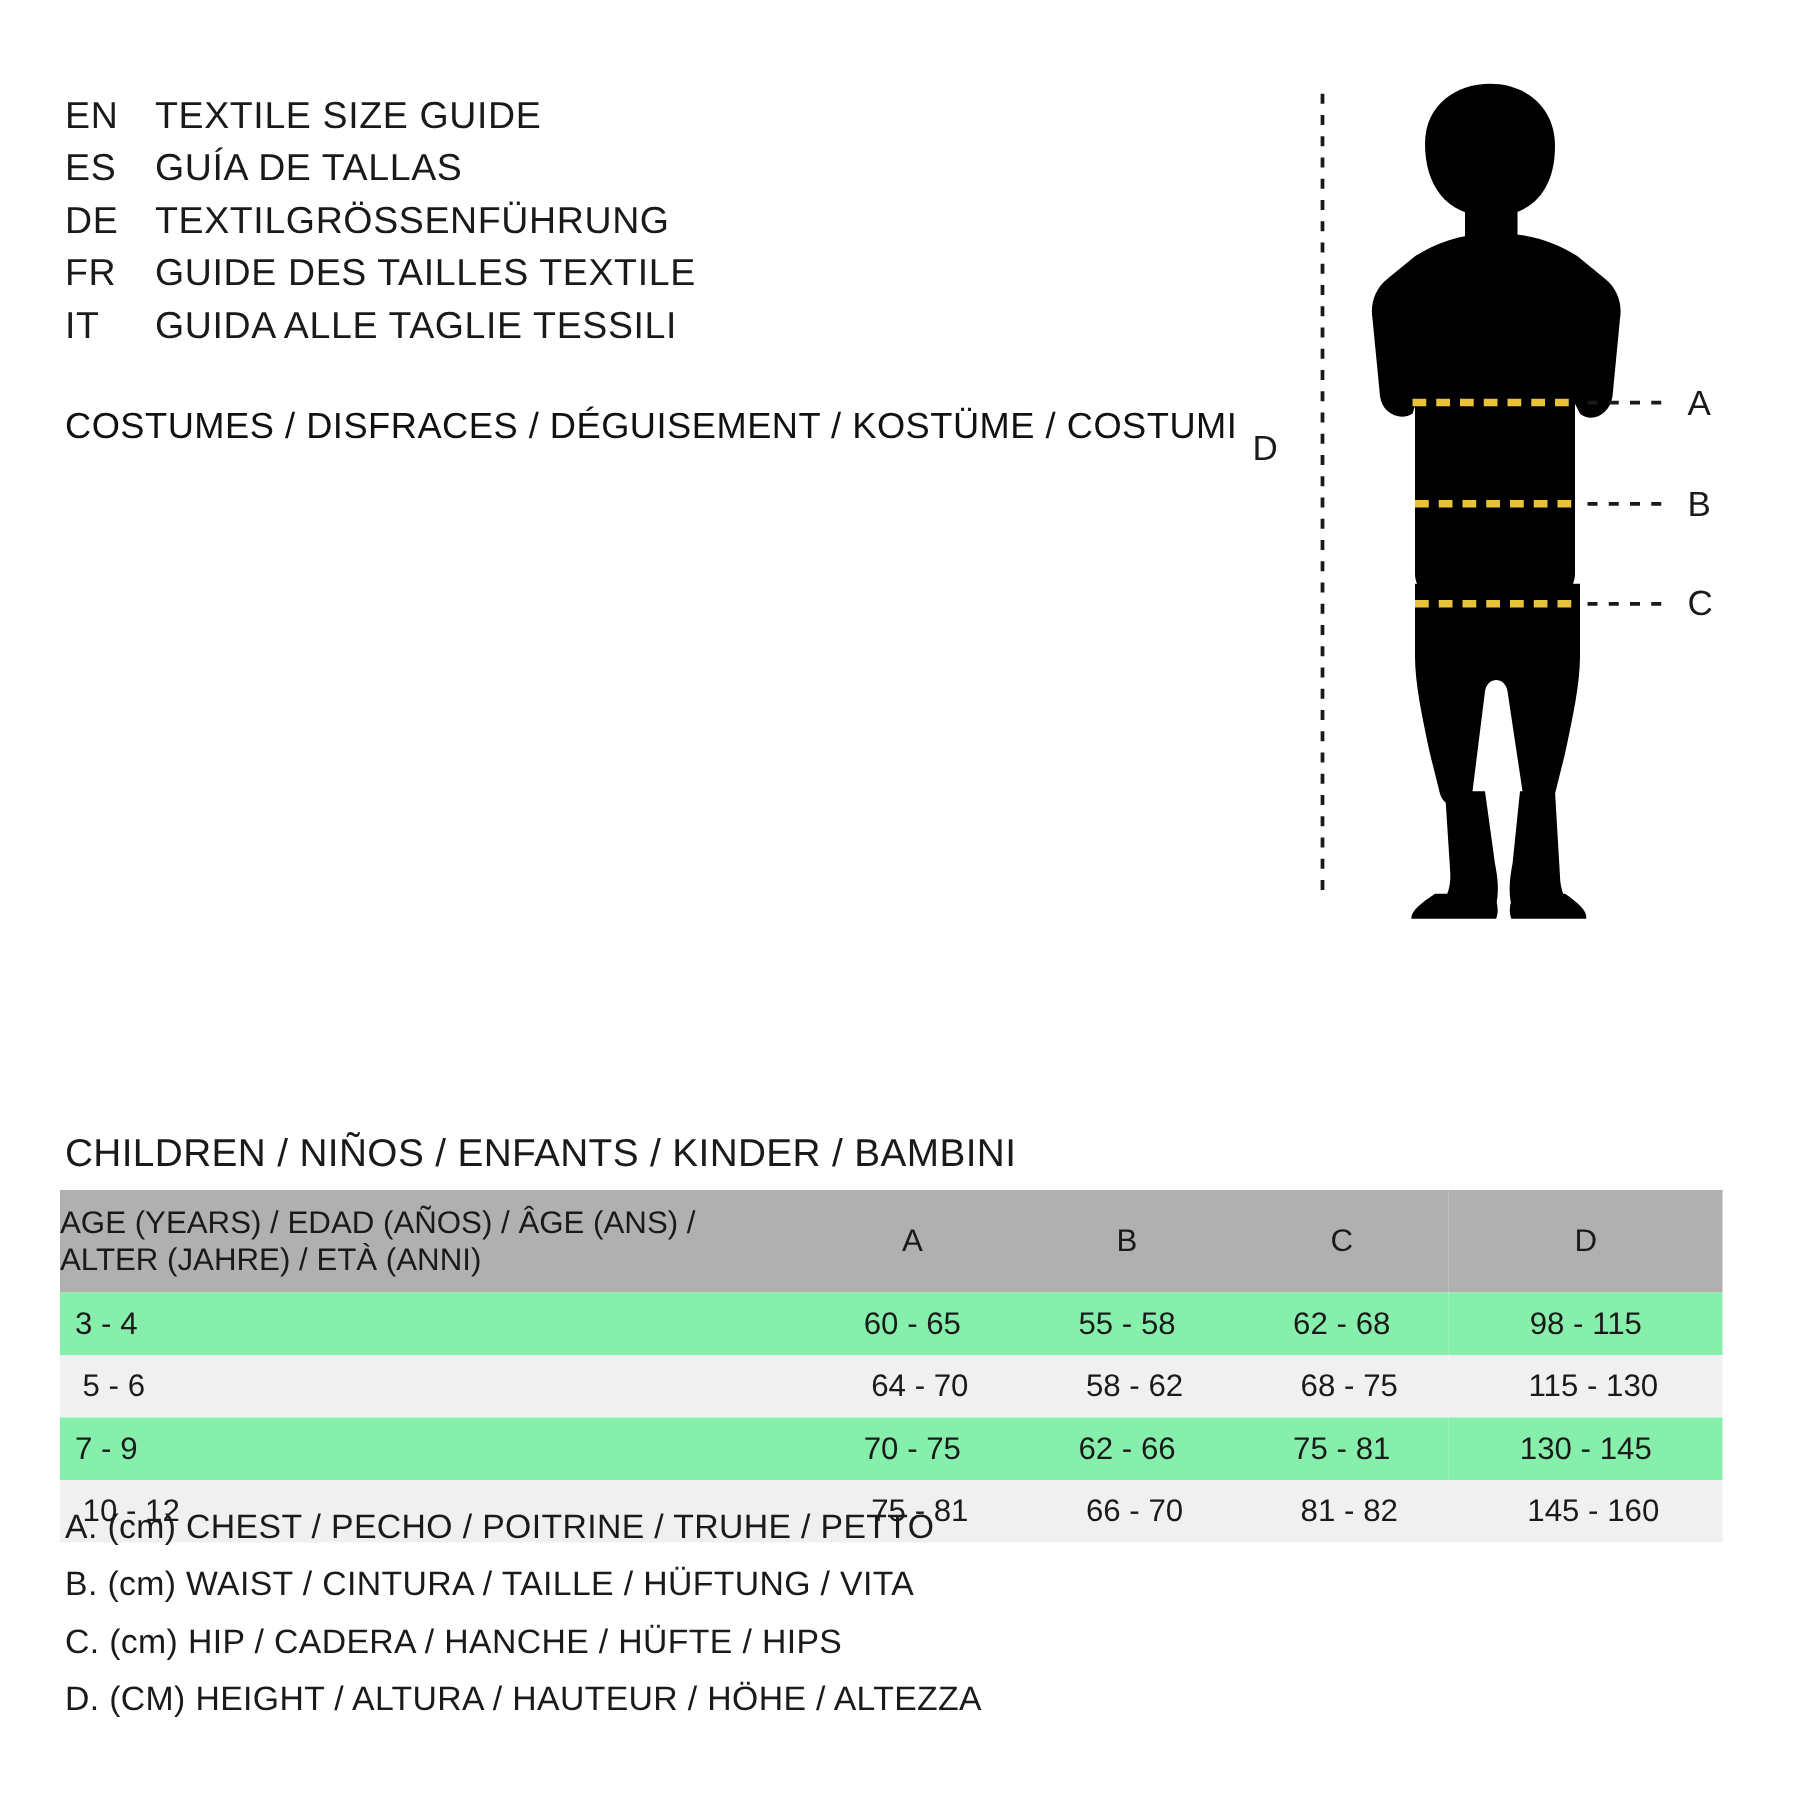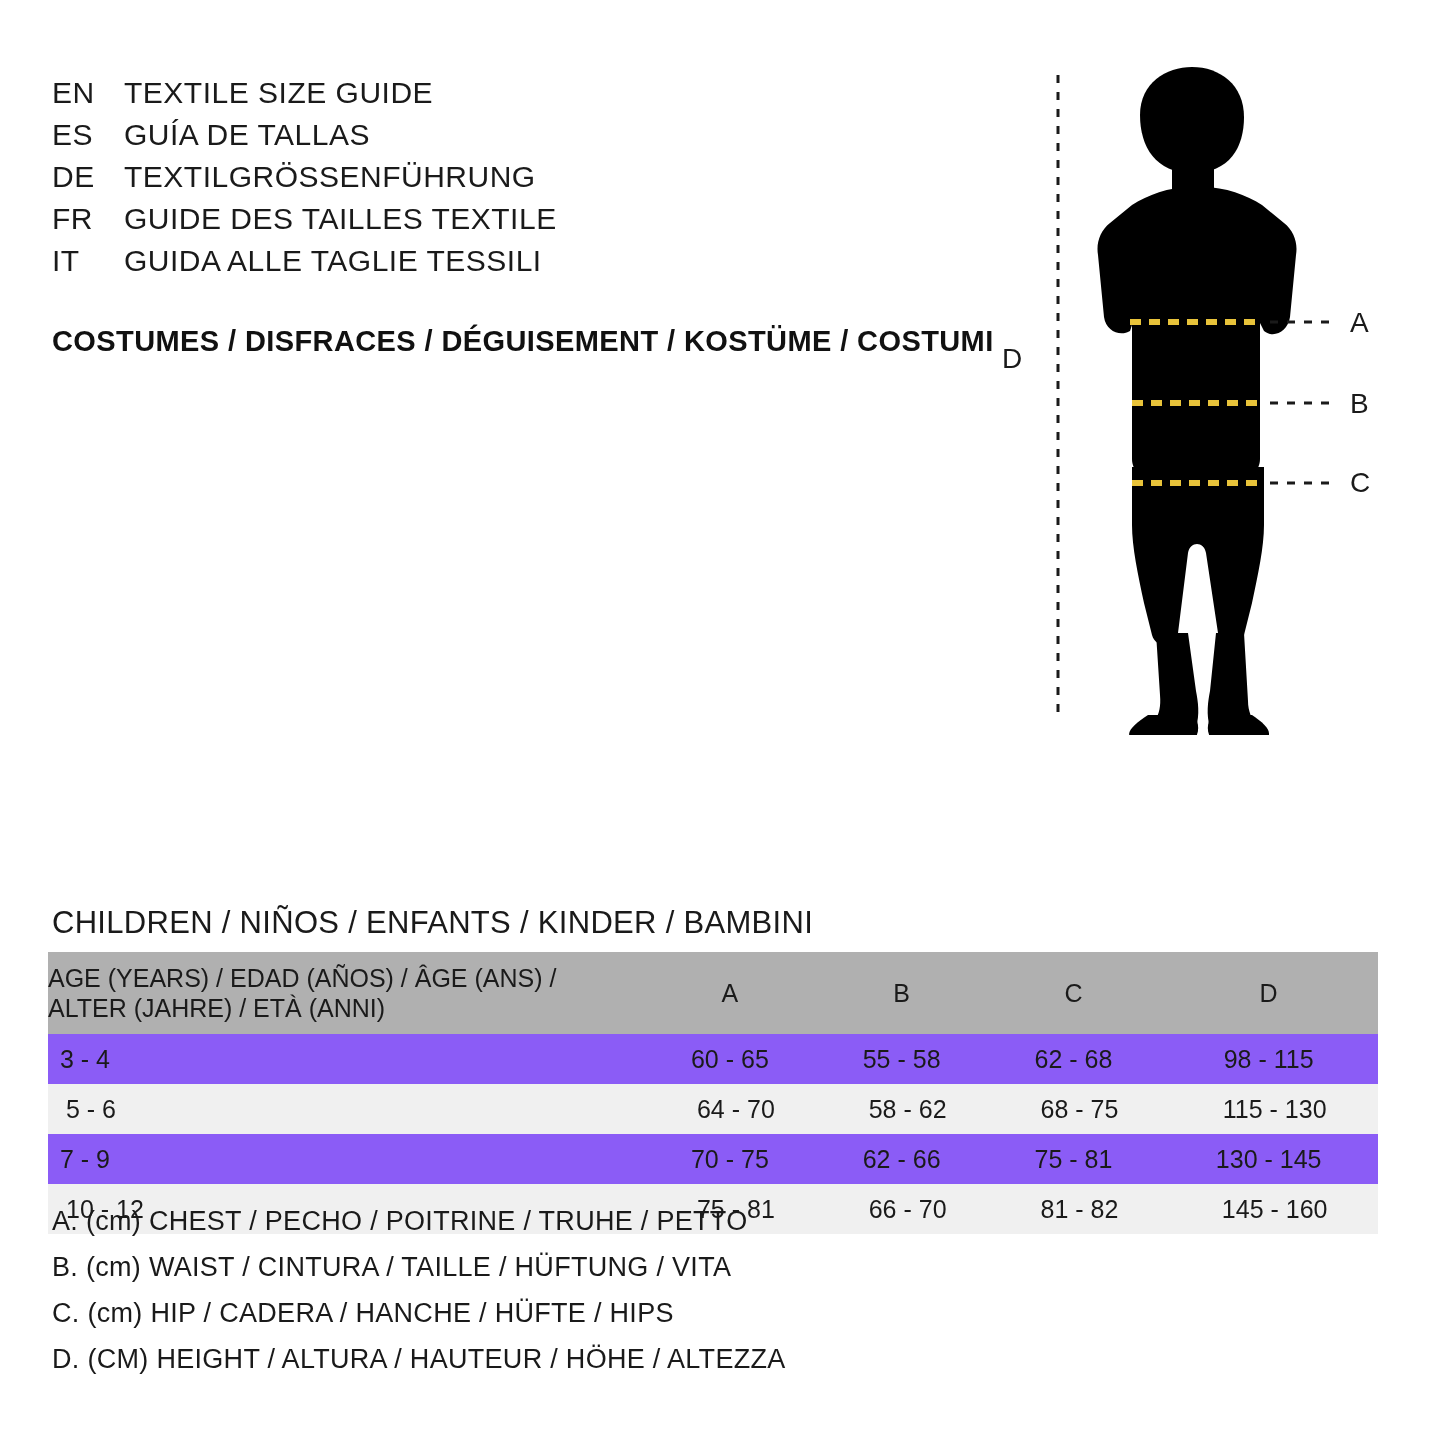--- a/index.html
+++ b/index.html
@@ -40,21 +40,21 @@
     flex: 0 0 72px;
   }
   .lang-text {
     flex: 1 1 auto;
   }
   .costumes-line {
     position: absolute;
     left: 52px;
     top: 325px;
     font-size: 29px;
-    font-weight: bold;
+    font-weight: normal;
     letter-spacing: 0.4px;
     color: #111111;
   }
 
   
   .figure-area {
     position: absolute;
     left: 980px;
     top: 55px;
     width: 430px;
@@ -117,21 +117,21 @@
   table.size-table tbody td {
     text-align: center;
     padding: 7px 6px;
     height: 36px;
   }
   table.size-table tbody td.age-cell {
     text-align: left;
     padding-left: 12px;
   }
   table.size-table tbody tr.odd td {
-    background: #8b5cf6;
+    background: #86efac;
   }
   table.size-table tbody tr.even td {
     background: #f0f0f0;
     padding-left: 18px;
   }
 
   
   .legend {
     position: absolute;
     left: 52px;

